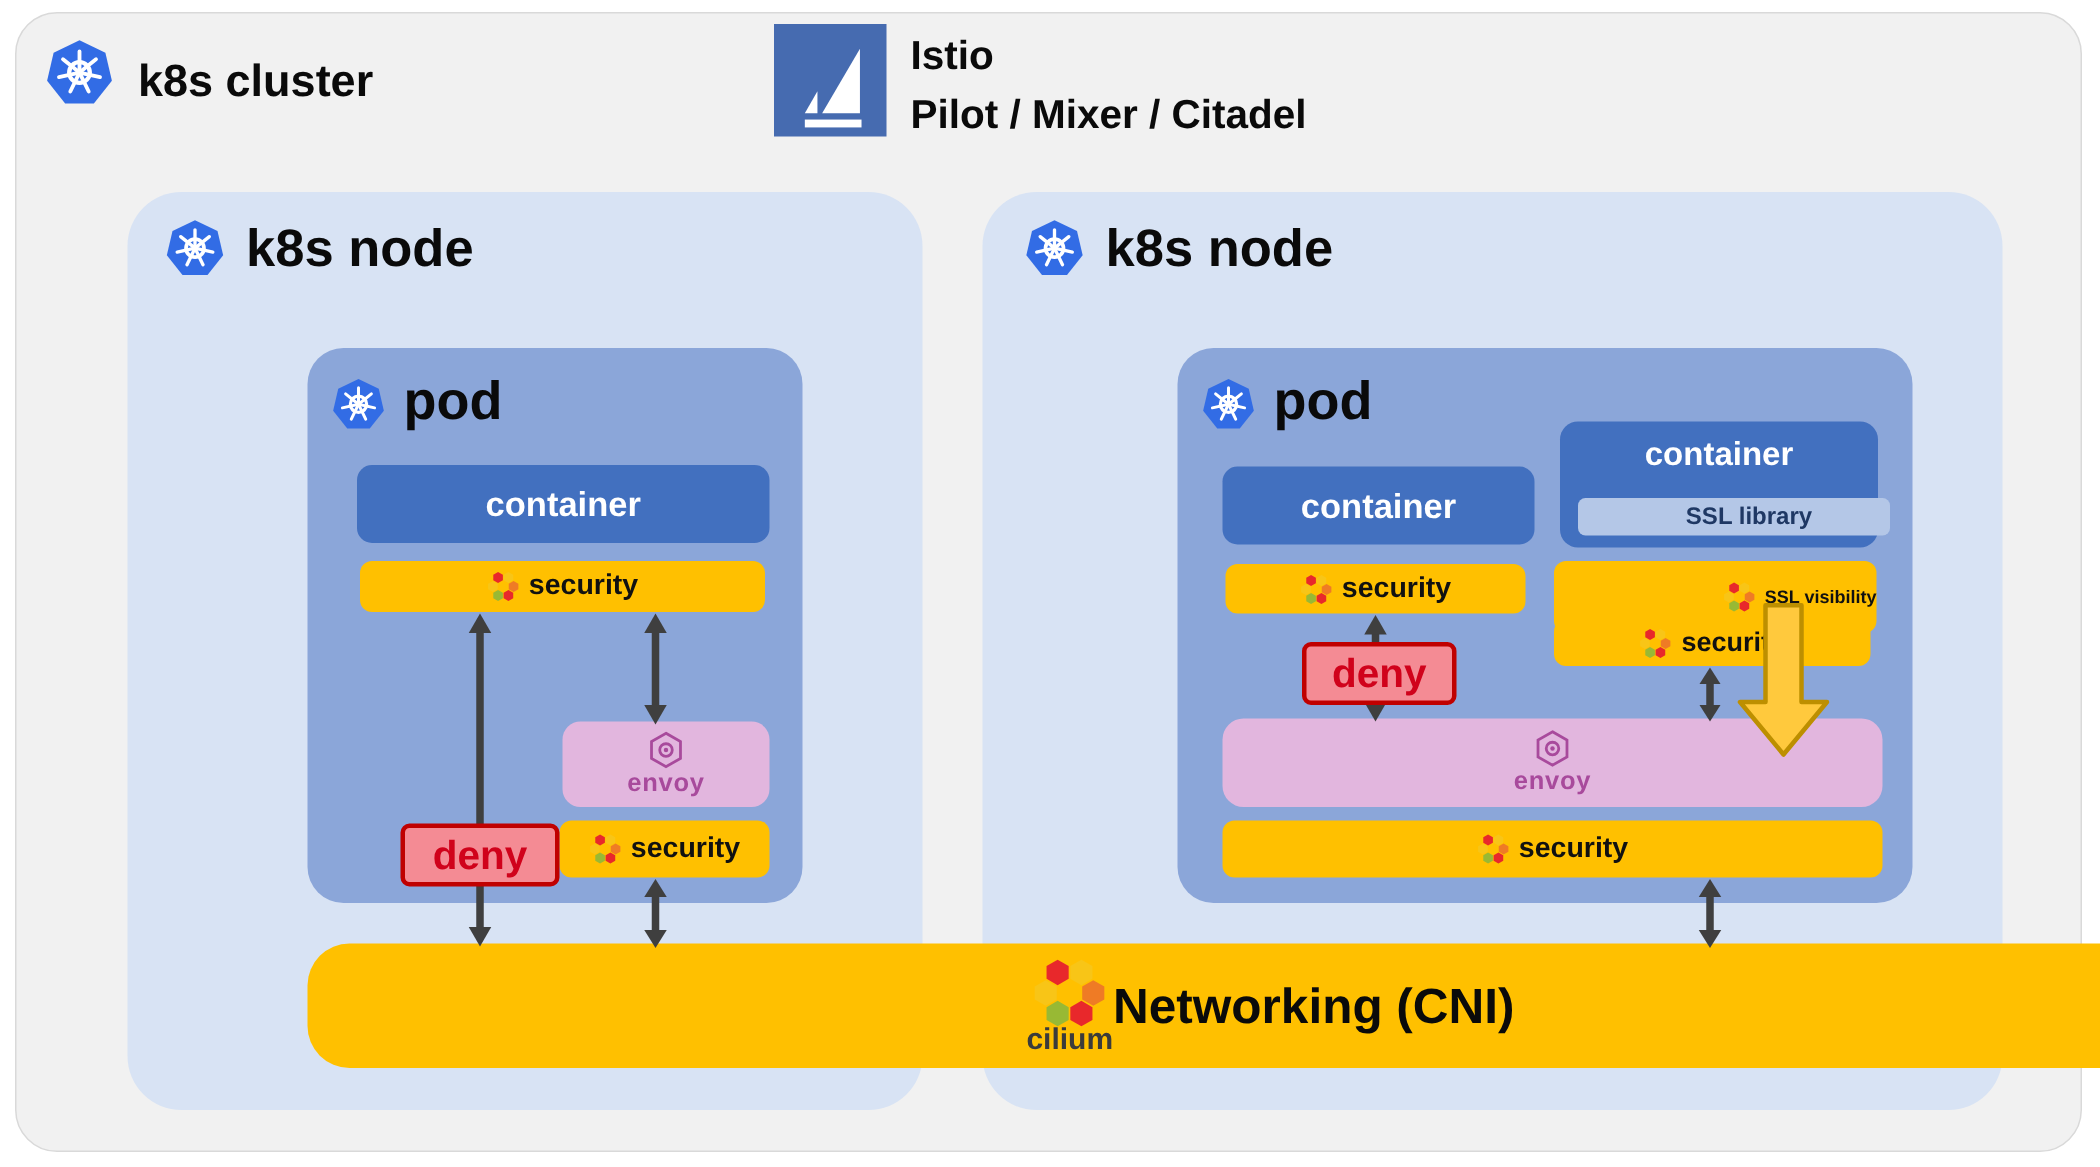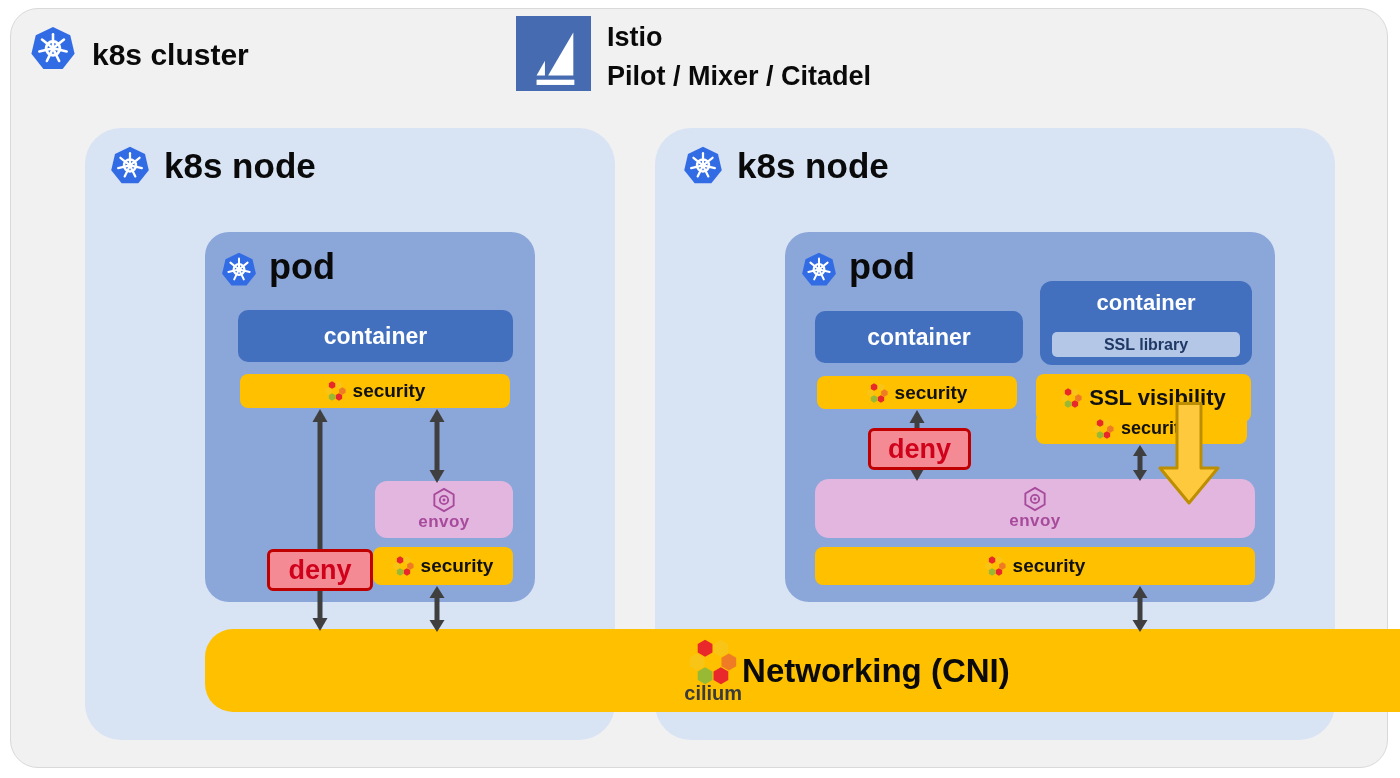--- a/index.html
+++ b/index.html
@@ -30,21 +30,21 @@
   .istio-header{position:absolute;left:516px;top:16px;display:flex;gap:16px;align-items:flex-start;}
   .istio-logo{width:75px;height:75px;background:#466bb0;flex:0 0 auto;}
   .istio-text{font-weight:700;color:#0a0a0a;font-size:27px;line-height:1.45;padding-top:2px;}
 
   
   .bar{position:absolute;display:flex;align-items:center;justify-content:center;}
   .container-bar{background:#4270bf;border-radius:10px;color:#fff;font-weight:700;font-size:23px;}
   .container-box{position:absolute;background:#4270bf;border-radius:12px;color:#fff;
                  font-weight:700;font-size:22px;text-align:center;}
   .ssl-lib{position:absolute;background:#b4c7e7;border-radius:5px;color:#1f3864;
-           font-weight:700;font-size:16px;display:flex;align-items:center;justify-content:center;}
+           font-weight:700;font-size:16px;display:flex;align-items:center;justify-content:center;padding-left:20px;}
   .sec{background:#ffc000;border-radius:8px;gap:7px;color:#111;font-weight:700;font-size:19px;}
   .sec .t{white-space:nowrap;}
   .envoy-box{position:absolute;background:#e2b6de;display:flex;flex-direction:column;
              align-items:center;justify-content:center;}
   .envoy-sm{border-radius:12px;}
   .envoy-wide{border-radius:14px;}
   .envoy-box .t{color:#a84a9c;font-weight:700;font-size:17px;letter-spacing:.5px;margin-top:-1px;}
   .deny{position:absolute;background:#f48b94;border:3px solid #c00000;border-radius:6px;
         color:#d0021b;font-weight:700;font-size:27px;display:flex;align-items:center;
         justify-content:center;z-index:10;}
@@ -205,21 +205,21 @@
         <span>deny</span>
       </div>
 
       <div class="container-box" style="left:255px;top:49px;width:212px;height:84px;">
         <div style="padding-top:9px;">container</div>
         <div class="ssl-lib" style="left:12px;top:51px;width:188px;height:25px;">
           <span>SSL library</span>
         </div>
       </div>
 
-      <div class="bar sec" style="left:251px;top:142px;width:215px;height:48px;font-size:22px;">
+      <div class="bar sec" style="left:251px;top:142px;width:215px;height:48px;font-size:12px;justify-content:flex-end;">
         <svg viewBox="-28 -27 56 54" width="21" height="20">
             <use href="#ciliumg"></use>
           </svg>
         <span class="t">SSL visibility</span>
       </div>
 
       <div class="bar sec" style="left:251px;top:181px;width:211px;height:31px;font-size:18px;">
         <svg viewBox="-28 -27 56 54" width="21" height="20">
             <use href="#ciliumg"></use>
           </svg>

